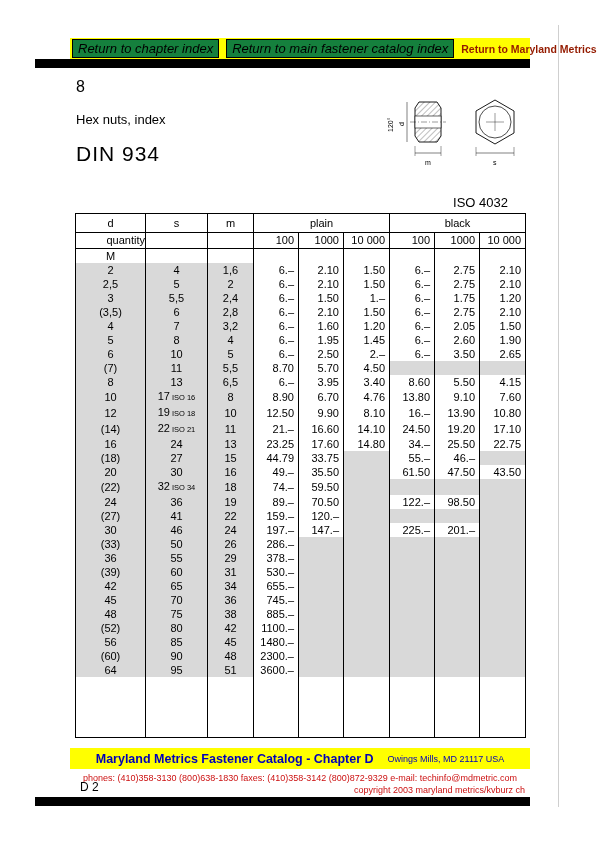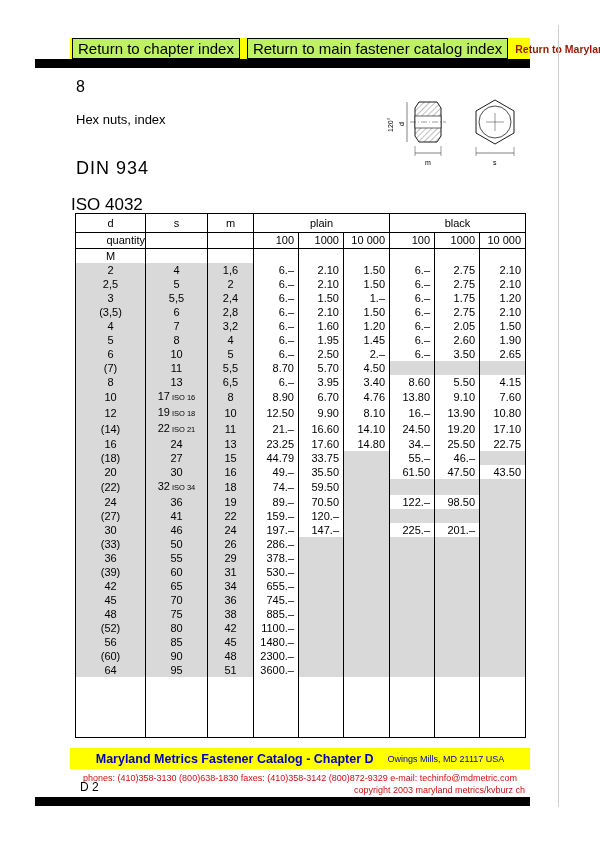--- a/index.html
+++ b/index.html
@@ -4,30 +4,30 @@
 <title>DIN 934 Hex nuts, steel</title>
 <style>
   * { margin:0; padding:0; box-sizing:border-box; }
   html,body { background:#ffffff; }
   body { font-family:"Liberation Sans","DejaVu Sans",sans-serif; color:#000; }
   .page { position:relative; width:600px; height:850px; background:#fff; overflow:hidden; }
 
   
   .nav-bar { position:absolute; left:70px; top:38px; width:460px; height:21px;
              background:#ffff00; display:flex; align-items:center; gap:7px; padding-left:2px; }
-  .nav-box { border:1px solid #000; background:#bef264; font-size:15px; padding:1px 5px;
-             white-space:nowrap; cursor:pointer; }
+  .nav-box { border:1px solid #000; background:#15803d; font-size:13px; padding:1px 5px;
+             white-space:nowrap; cursor:pointer;font-style:italic; }
   .nav-home { font-size:10.5px; font-weight:bold; color:#941b00; white-space:nowrap; cursor:pointer; }
   .bar-top { position:absolute; left:35px; top:59px; width:495px; height:9px; background:#000; }
 
   
   .page-number { position:absolute; left:76px; top:78px; font-size:16px; }
   .product-line { position:absolute; left:76px; top:112px; font-size:13px; }
-  .standard-title { position:absolute; left:76px; top:158px; font-size:18px; letter-spacing:1px; }
-  .iso-ref { position:absolute; left:71px; top:195px; width:450px; font-size:17px; }
+  .standard-title { position:absolute; left:76px; top:142px; font-size:21px; letter-spacing:1px; }
+  .iso-ref { position:absolute; left:58px; top:195px; width:450px; text-align:right; font-size:13px; }
 
   .drawing { position:absolute; left:383px; top:86px; width:150px; height:98px; }
 
   
   .ptable { position:absolute; left:75px; top:213px; width:450px;
             border-collapse:collapse; border:1px solid #000; font-size:11px; table-layout:fixed; }
   .ptable th, .ptable td { border-left:1px solid #000; font-weight:normal; padding:0;
                            height:14px; line-height:14px; vertical-align:middle; overflow:hidden; }
   .ptable .hrow1 th { height:18px; line-height:18px; text-align:center; border-bottom:1px solid #000; }
   .ptable .hrow2 th { height:15px; line-height:15px; border-bottom:1px solid #000; }

